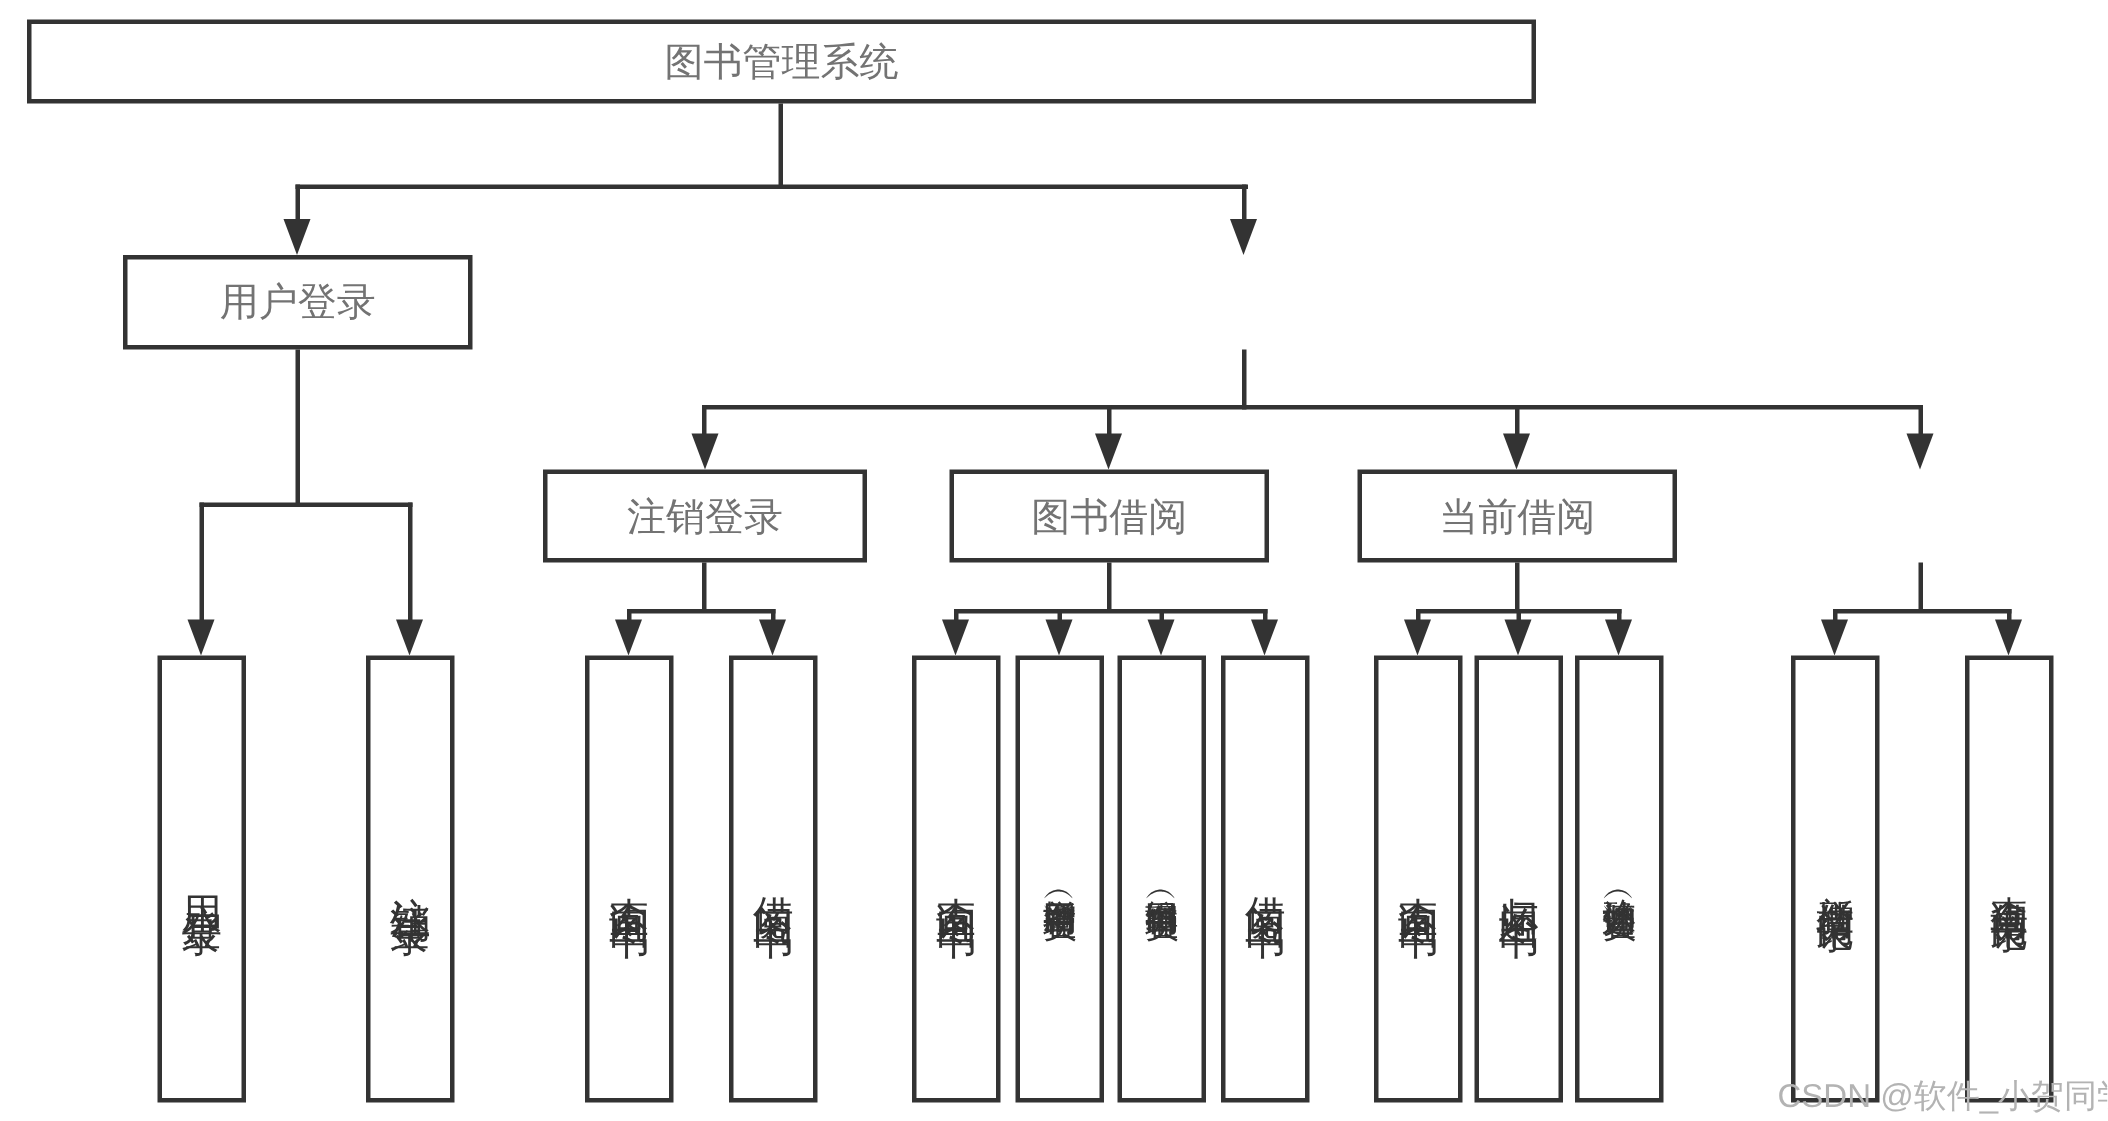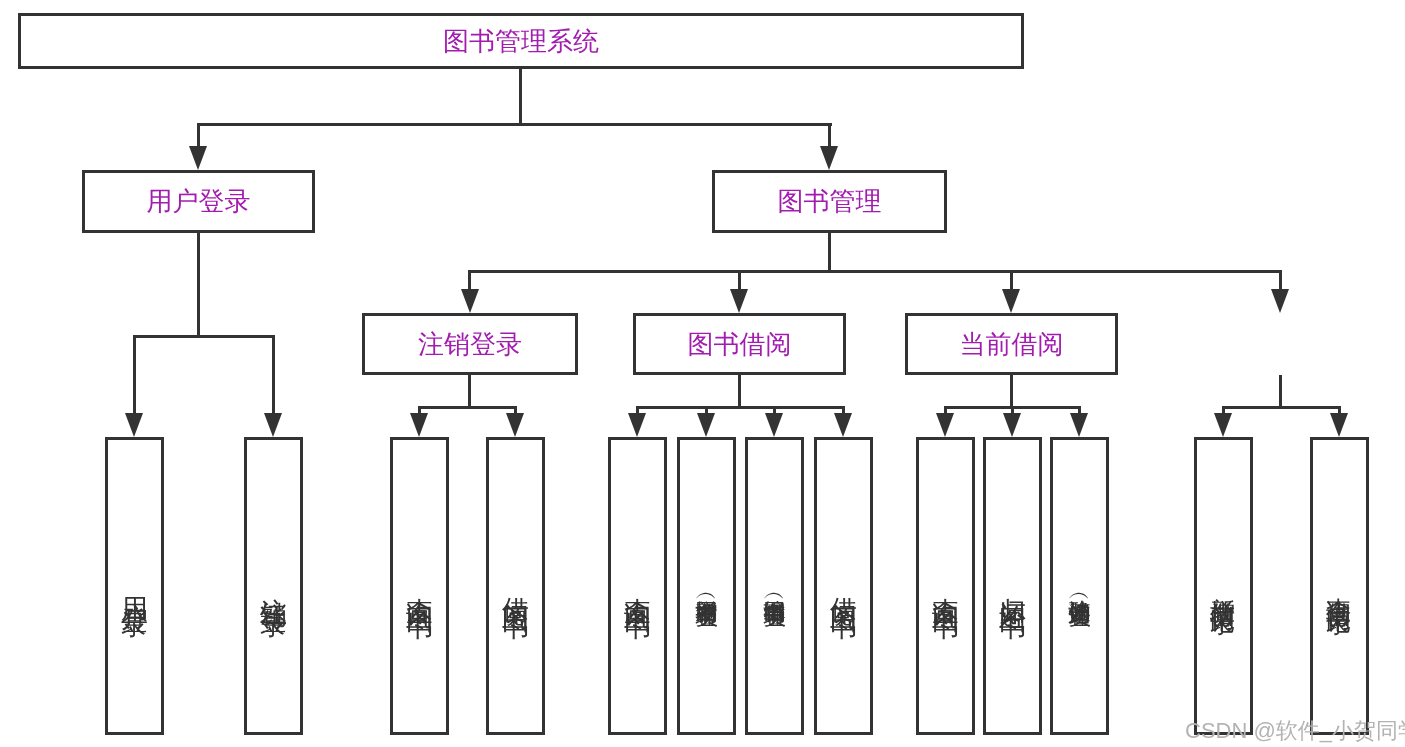--- a/index.html
+++ b/index.html
@@ -14,21 +14,21 @@
   }
   .box {
     position: absolute;
     box-sizing: border-box;
     border: 3px solid #333333;
     background: #ffffff;
     display: flex;
     align-items: center;
     justify-content: center;
   }
-  .hlabel { font-size: 26px; color: #a21caf; white-space: nowrap; }
+  .hlabel { font-size: 26px; color: #737373; white-space: nowrap; }
   .vbox {
     position: absolute;
     box-sizing: border-box;
     border: 3px solid #333333;
     background: #ffffff;
     width: 59px;
     top: 437px;
     height: 298px;
     display: flex;
     align-items: center;
@@ -72,23 +72,20 @@
 
   <div class="vline" style="left:519px; top:69px;  height:57px;"></div>
   <div class="hline" style="left:197px; top:123px; width:635px;"></div>
   <div class="vline" style="left:197px; top:123px; height:26px;"></div>
   <div class="vline" style="left:828px; top:123px; height:26px;"></div>
   <div class="arrow" style="left:189px; top:146px;"></div>
   <div class="arrow" style="left:820px; top:146px;"></div>
 
   <div class="box" style="left:82px; top:170px; width:233px; height:63px;">
     <span class="hlabel">用户登录</span>
-  </div>
-  <div class="box" style="left:712px; top:170px; width:235px; height:63px;">
-    <span class="hlabel">图书管理</span>
   </div>
 
   <div class="vline" style="left:197px; top:233px; height:105px;"></div>
   <div class="hline" style="left:133px; top:335px; width:142px;"></div>
   <div class="vline" style="left:133px; top:335px; height:80px;"></div>
   <div class="vline" style="left:272px; top:335px; height:80px;"></div>
   <div class="arrow" style="left:125px; top:413px;"></div>
   <div class="arrow" style="left:264px; top:413px;"></div>
 
   <div class="vline" style="left:828px;  top:233px; height:40px;"></div>

